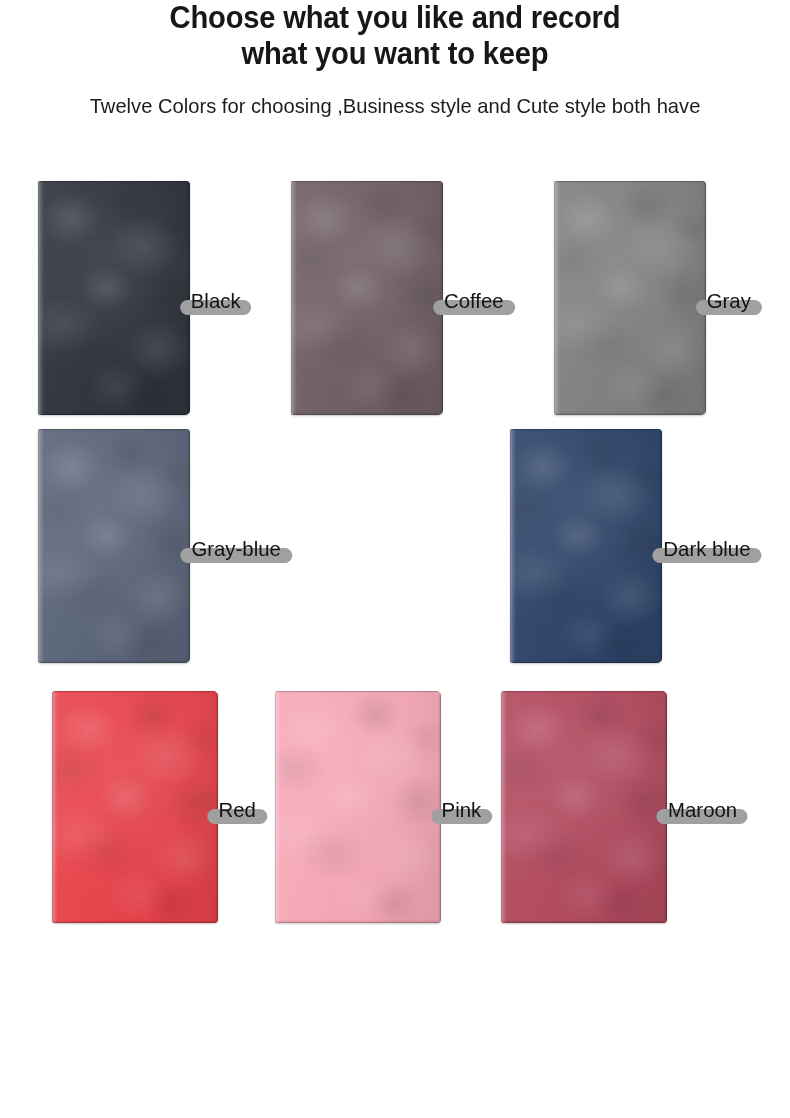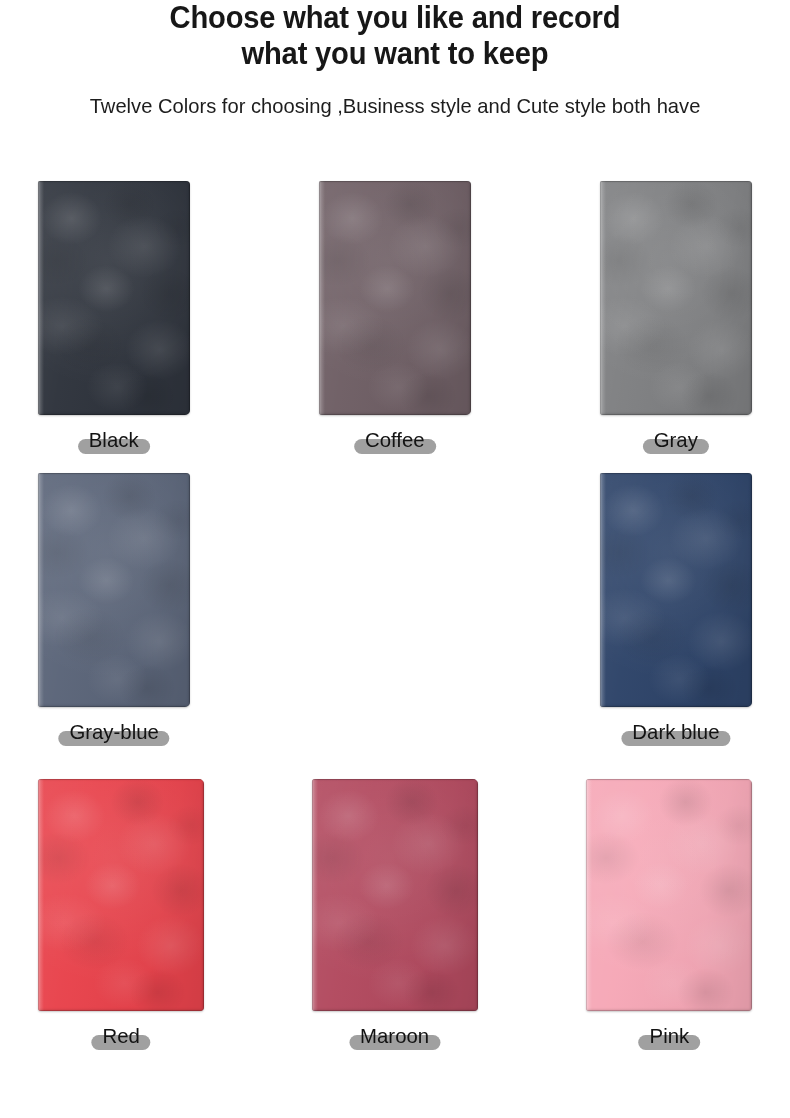--- a/index.html
+++ b/index.html
@@ -50,27 +50,27 @@
     width: 790px;
   }
   .row {
     display: flex;
     justify-content: space-between;
     padding: 0 38px;
     box-sizing: border-box;
     margin-bottom: 14px;
   }
   .row.row-last {
-    padding: 0 38px;
+    padding: 0 52px;
     margin-top: 28px;
   }
 
   .cell {
     display: flex;
-    flex-direction: column;
+    flex-direction: row;
     align-items: center;
   }
 
   
   .cover {
     position: relative;
     width: 152px;
     height: 234px;
     border-radius: 2px 4px 5px 3px;
     overflow: hidden;
@@ -250,40 +250,40 @@
         <div class="tex tex-shade"></div>
         <div class="spine"></div>
         <div class="edge"></div>
       </div>
       <div class="label-wrap">
         <span class="label-pill" style="width: 59.3753px;"></span>
         <span class="label-text">Red</span>
       </div>
     </div>
     <div class="cell">
+      <div class="cover" style="background-color: rgb(246, 168, 183);">
+        <div class="tex tex-a"></div>
+        <div class="tex tex-b"></div>
+        <div class="tex tex-shade"></div>
+        <div class="spine"></div>
+        <div class="edge"></div>
+      </div>
+      <div class="label-wrap">
+        <span class="label-pill" style="width: 61.6336px;"></span>
+        <span class="label-text">Pink</span>
+      </div>
+    </div>
+    <div class="cell">
       <div class="cover" style="background-color: rgb(178, 74, 95);">
         <div class="tex tex-a"></div>
         <div class="tex tex-b"></div>
         <div class="tex tex-shade"></div>
         <div class="spine"></div>
         <div class="edge"></div>
       </div>
       <div class="label-wrap">
         <span class="label-pill" style="width: 91.067px;"></span>
         <span class="label-text">Maroon</span>
       </div>
     </div>
-    <div class="cell">
-      <div class="cover" style="background-color: rgb(246, 168, 183);">
-        <div class="tex tex-a"></div>
-        <div class="tex tex-b"></div>
-        <div class="tex tex-shade"></div>
-        <div class="spine"></div>
-        <div class="edge"></div>
-      </div>
-      <div class="label-wrap">
-        <span class="label-pill" style="width: 61.6336px;"></span>
-        <span class="label-text">Pink</span>
-      </div>
-    </div>
   </div>
 
 </div>
 
 </body></html>

